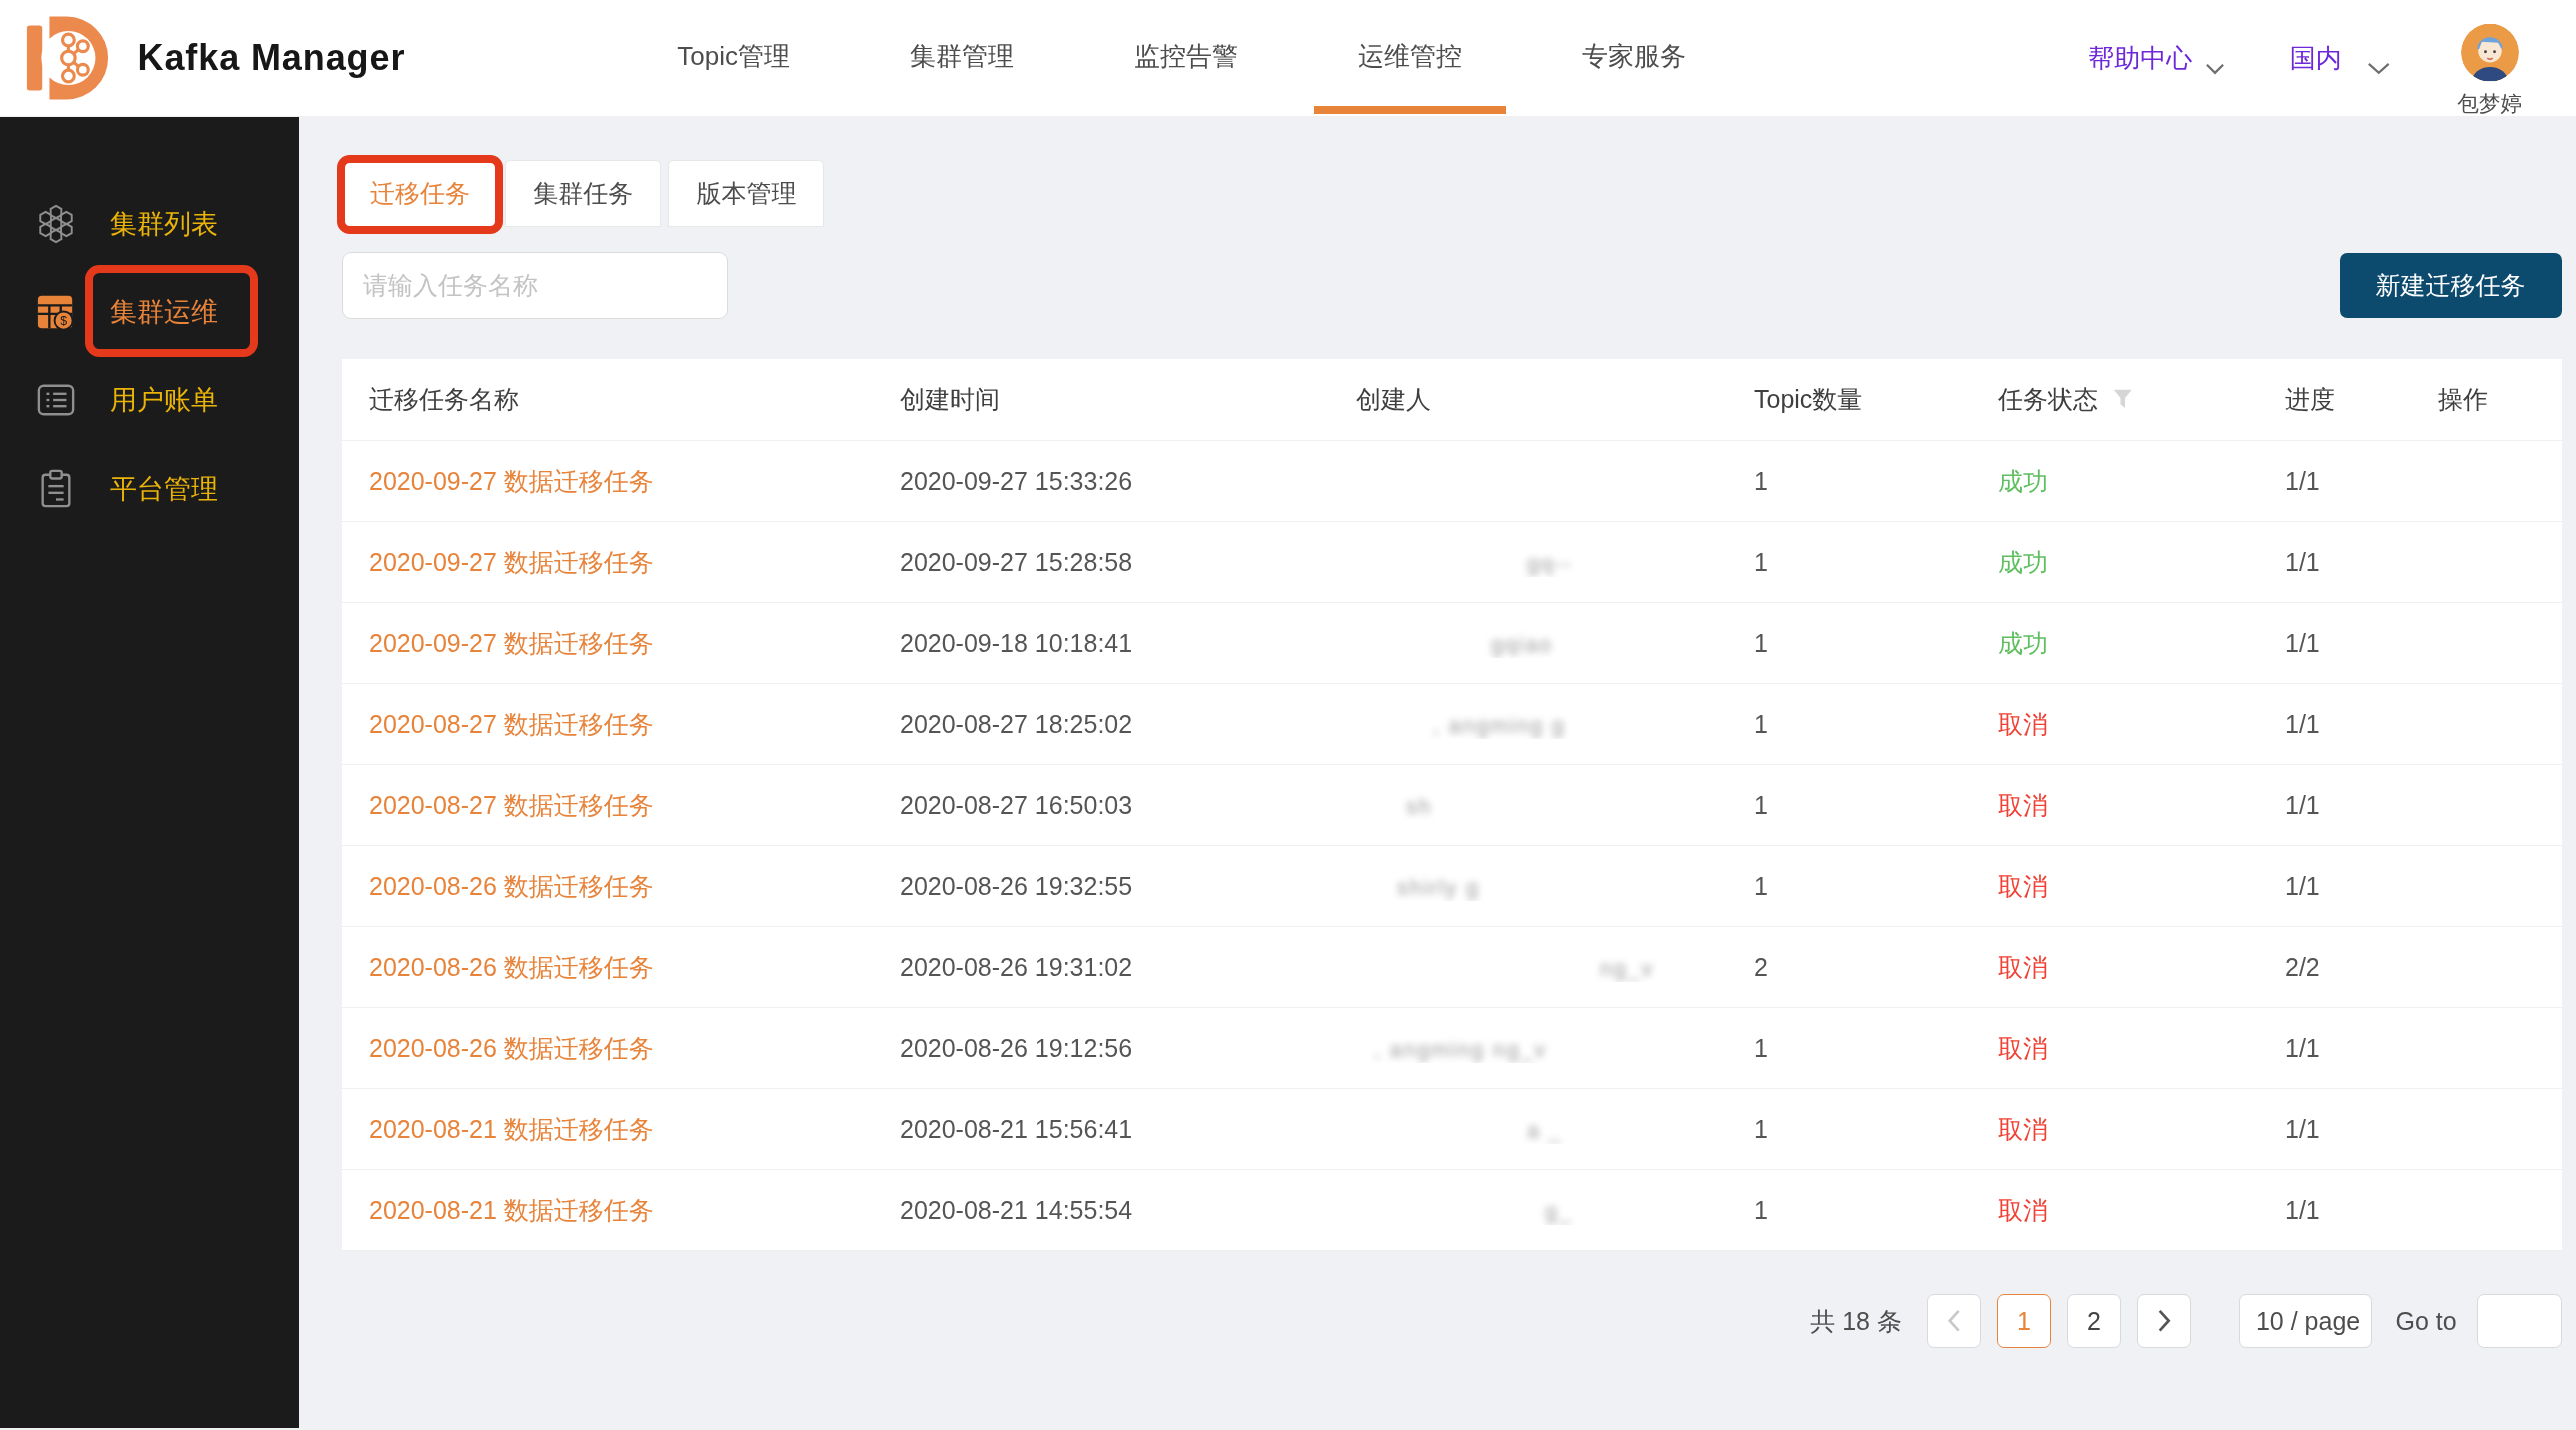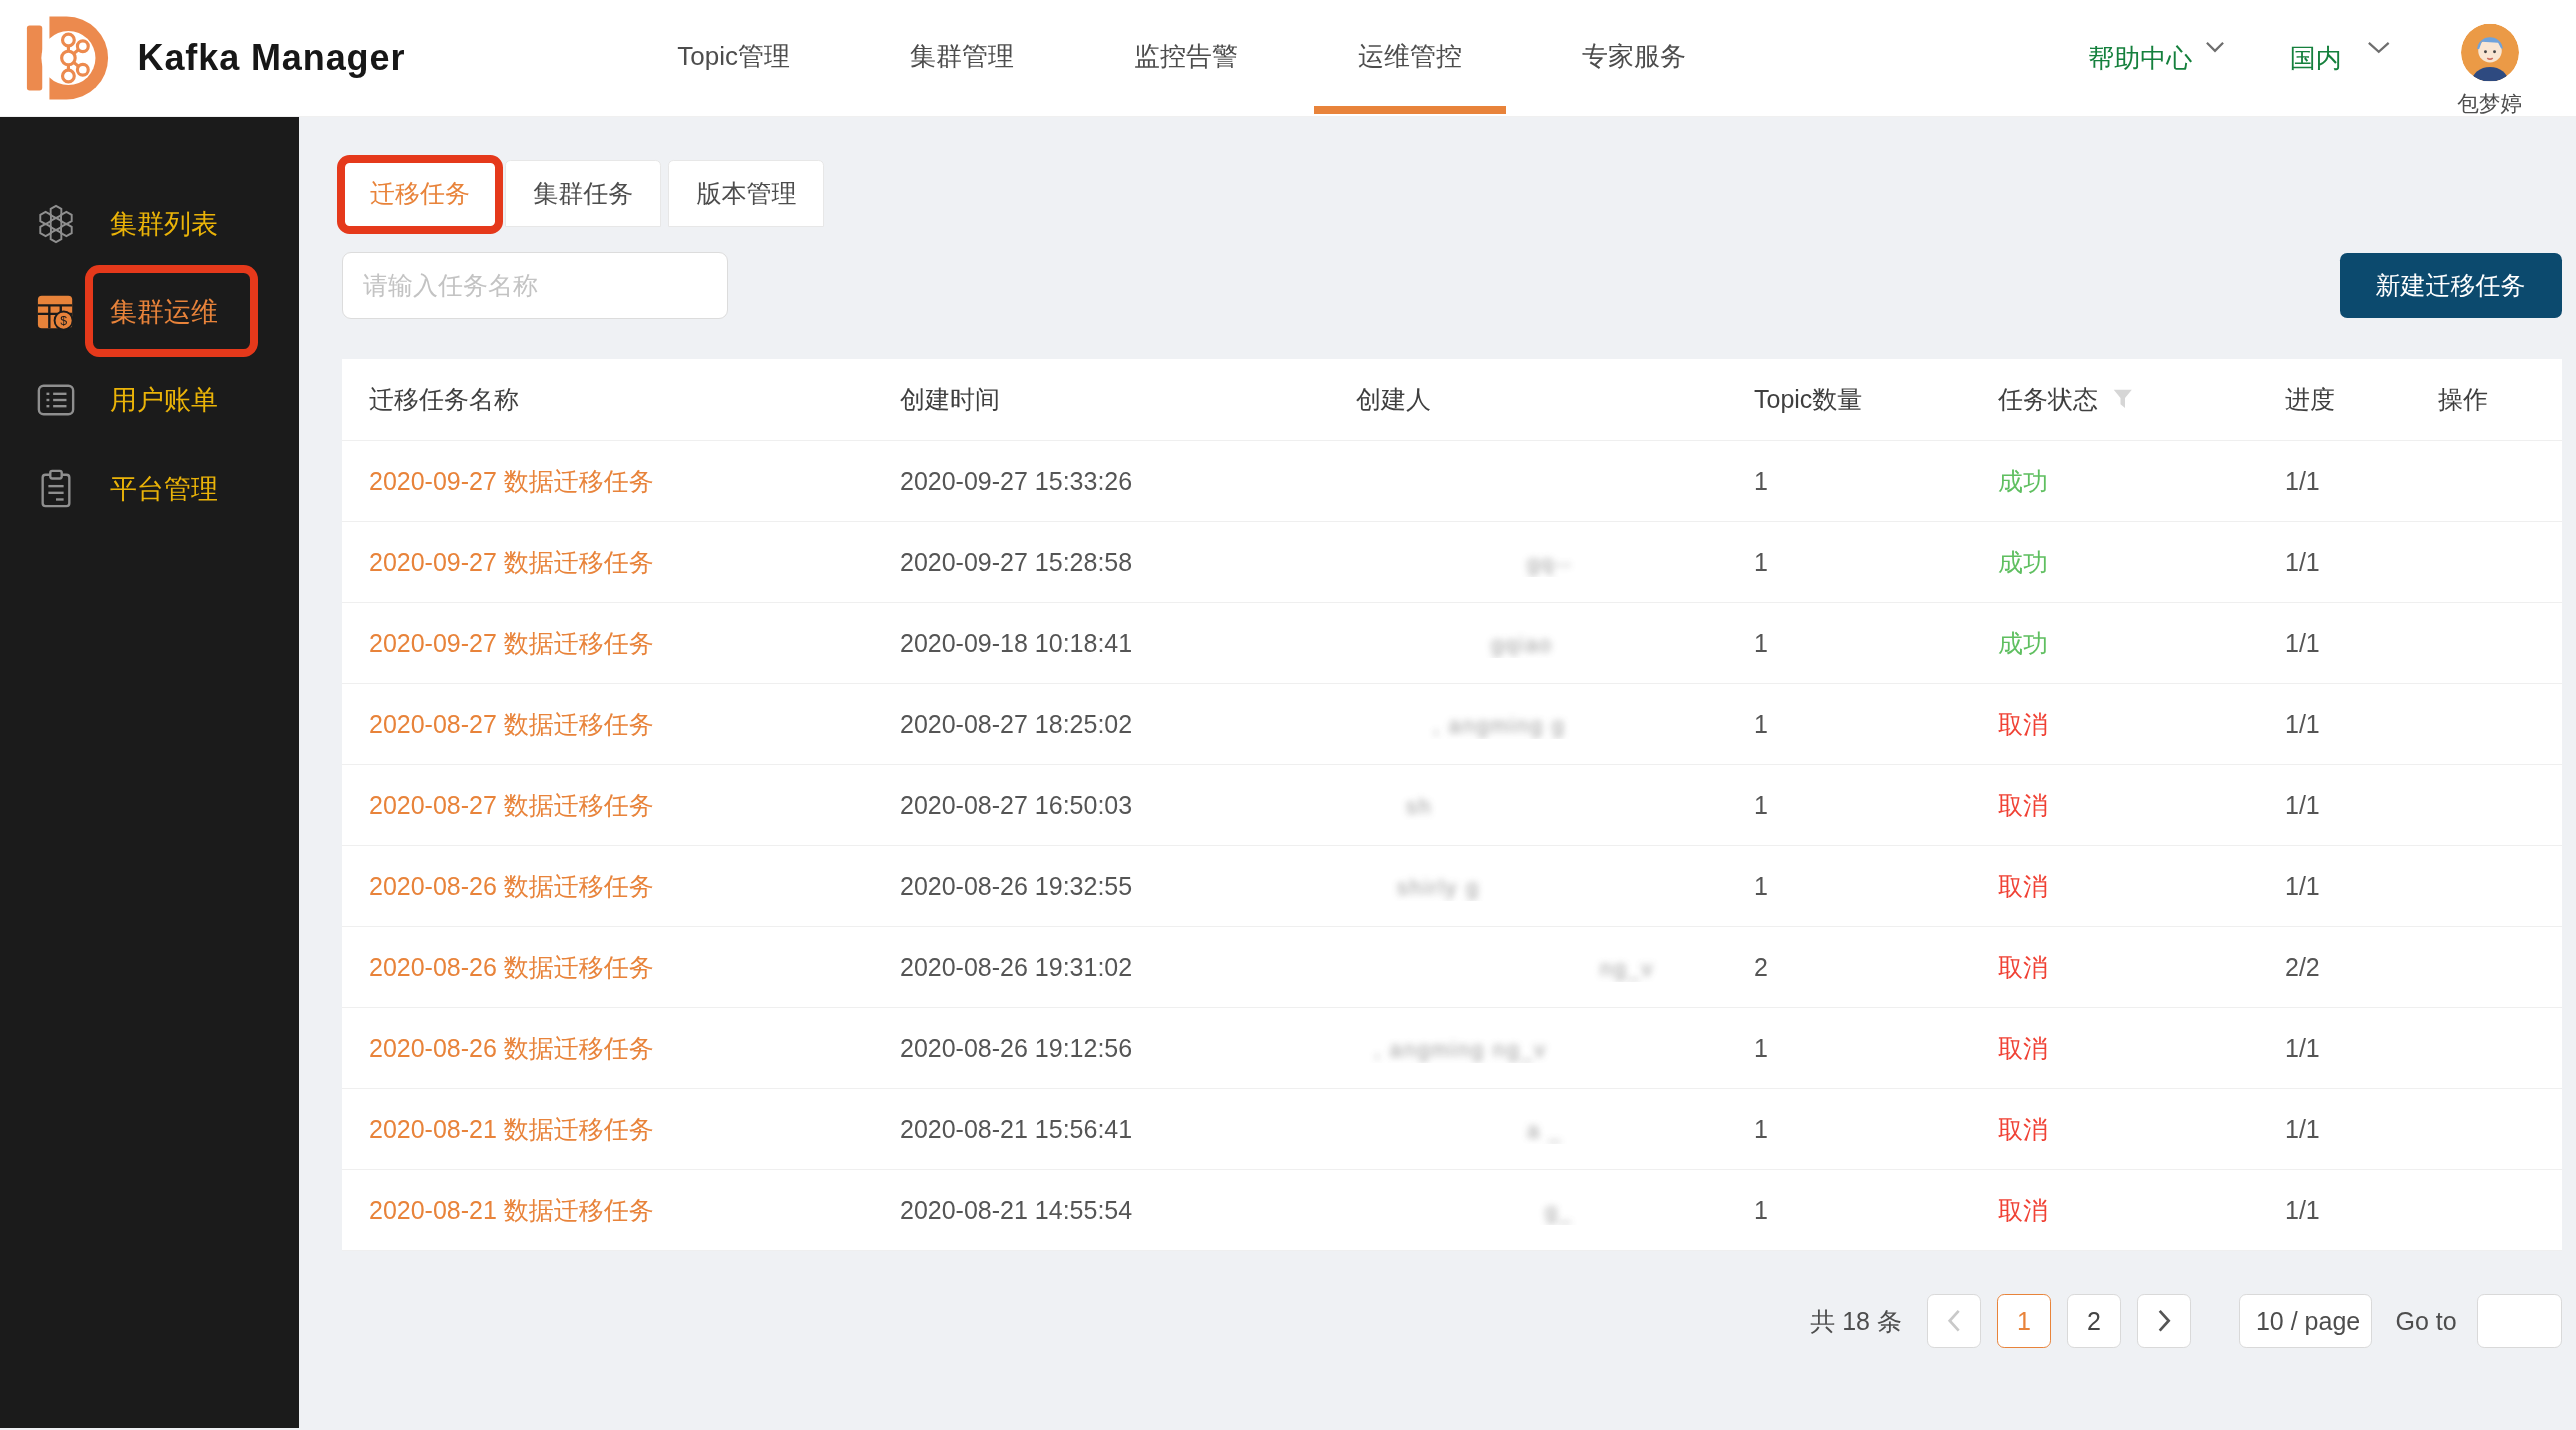--- a/index.html
+++ b/index.html
@@ -10,21 +10,21 @@
   .header { height:117px; background:#fff; display:flex; align-items:center;
     padding:0 54px 0 23.5px; border-bottom:1.8px solid #f0f0f0; position:relative; z-index:5; }
   .logo { width:87px; height:92px; flex:0 0 auto; }
   .app-title { font-size:36px; font-weight:bold; color:#171717; margin-left:27px; letter-spacing:0.9px; }
   .nav { display:flex; margin-left:212px; height:117px; }
   .nav-item { position:relative; height:114px; display:flex; align-items:center;
     padding:0 60px; font-size:26px; color:#4d4d4d; cursor:pointer; white-space:nowrap; }
   .nav-item.active::after { content:""; position:absolute; left:16px; right:16px; bottom:0;
     height:7.2px; background:#e8833a; }
   .header-right { margin-left:auto; display:flex; align-items:center; }
-  .hdr-drop { display:flex; align-items:flex-start; font-size:26px; color:#15803d; cursor:pointer; }
+  .hdr-drop { display:flex; align-items:flex-end; font-size:26px; color:#6d28d9; cursor:pointer; }
   .hdr-drop + .hdr-drop { margin-left:65px; }
   .hdr-drop svg { margin-left:12.6px; }
   .user-block { margin-left:67px; display:flex; flex-direction:column; align-items:center;
     transform:translateY(12.6px); }
   .avatar { width:58px; height:58px; border-radius:50%; overflow:hidden; }
   .user-name { font-size:21.6px; color:#4d4d4d; margin-top:7.2px; white-space:nowrap; }
 
   
   .layout { display:flex; height:1311px; }
   .sidebar { width:299px; background:#1b1b1b; padding-top:65px; flex:0 0 auto; }

